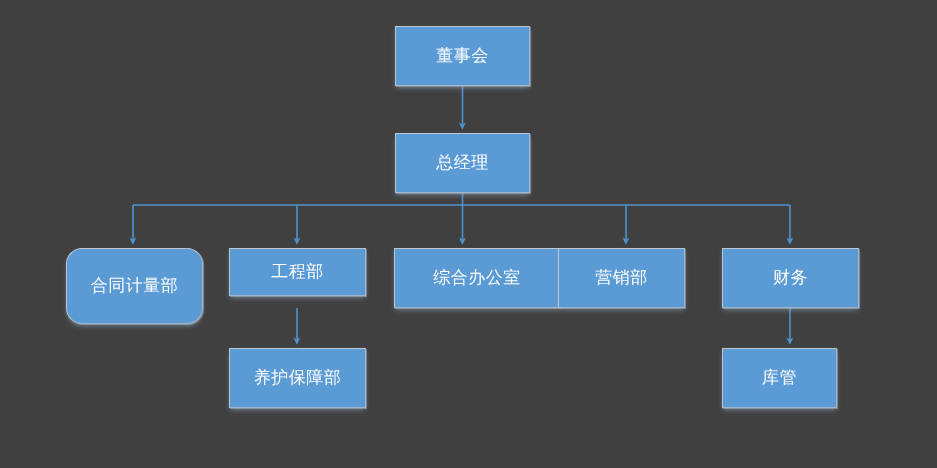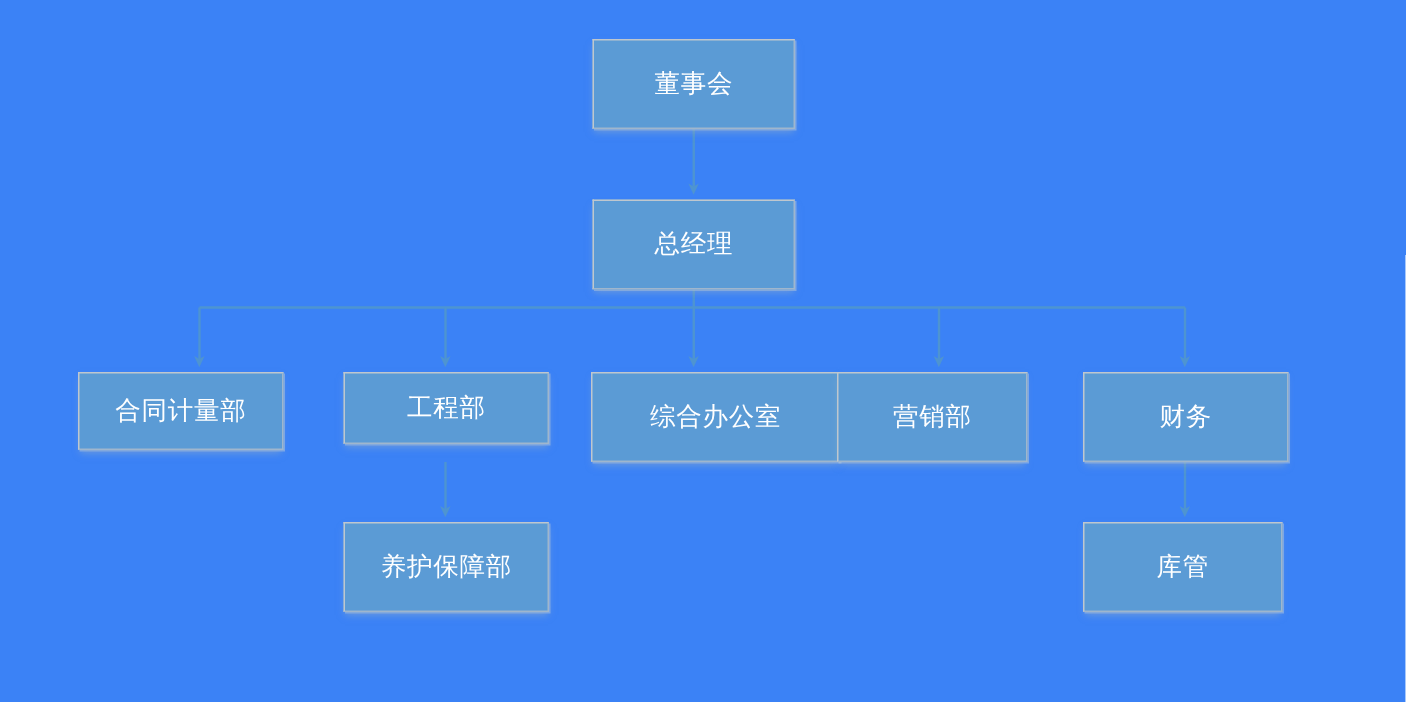--- a/index.html
+++ b/index.html
@@ -8,21 +8,21 @@
     padding: 0;
     background: #ffffff;
   }
   body {
     font-family: "Liberation Sans", "DejaVu Sans", sans-serif;
   }
   #canvas {
     position: relative;
     width: 937px;
     height: 468px;
-    background: #3b82f6;
+    background: #404040;
     overflow: hidden;
   }
   #edge-layer {
     position: absolute;
     left: 0;
     top: 0;
     width: 937px;
     height: 468px;
     pointer-events: none;
   }
@@ -79,21 +79,21 @@
   </svg>
 
   <div class="node" style="left:395px; top:26px; width:135px; height:60px;">
     <span class="node-label">董事会</span>
   </div>
 
   <div class="node" style="left:395px; top:133px; width:135px; height:60px;">
     <span class="node-label">总经理</span>
   </div>
 
-  <div class="node" style="left:52px; top:248px; width:137px; height:52px;">
+  <div class="node" style="left:66px; top:248px; width:137px; height:76px;border-radius:16px;">
     <span class="node-label">合同计量部</span>
   </div>
 
   <div class="node" style="left:229px; top:248px; width:137px; height:48px;">
     <span class="node-label">工程部</span>
   </div>
 
   <div class="node" style="left:394px; top:248px; width:166px; height:60px;">
     <span class="node-label">综合办公室</span>
   </div>
@@ -103,17 +103,17 @@
   </div>
 
   <div class="node" style="left:722px; top:248px; width:137px; height:60px;">
     <span class="node-label">财务</span>
   </div>
 
   <div class="node" style="left:229px; top:348px; width:137px; height:60px;justify-content:center;">
     <span class="node-label">养护保障部</span>
   </div>
 
-  <div class="node" style="left:722px; top:348px; width:133px; height:60px;">
+  <div class="node" style="left:722px; top:348px; width:115px; height:60px;">
     <span class="node-label">库管</span>
   </div>
 
 </div>
 
 </body></html>

